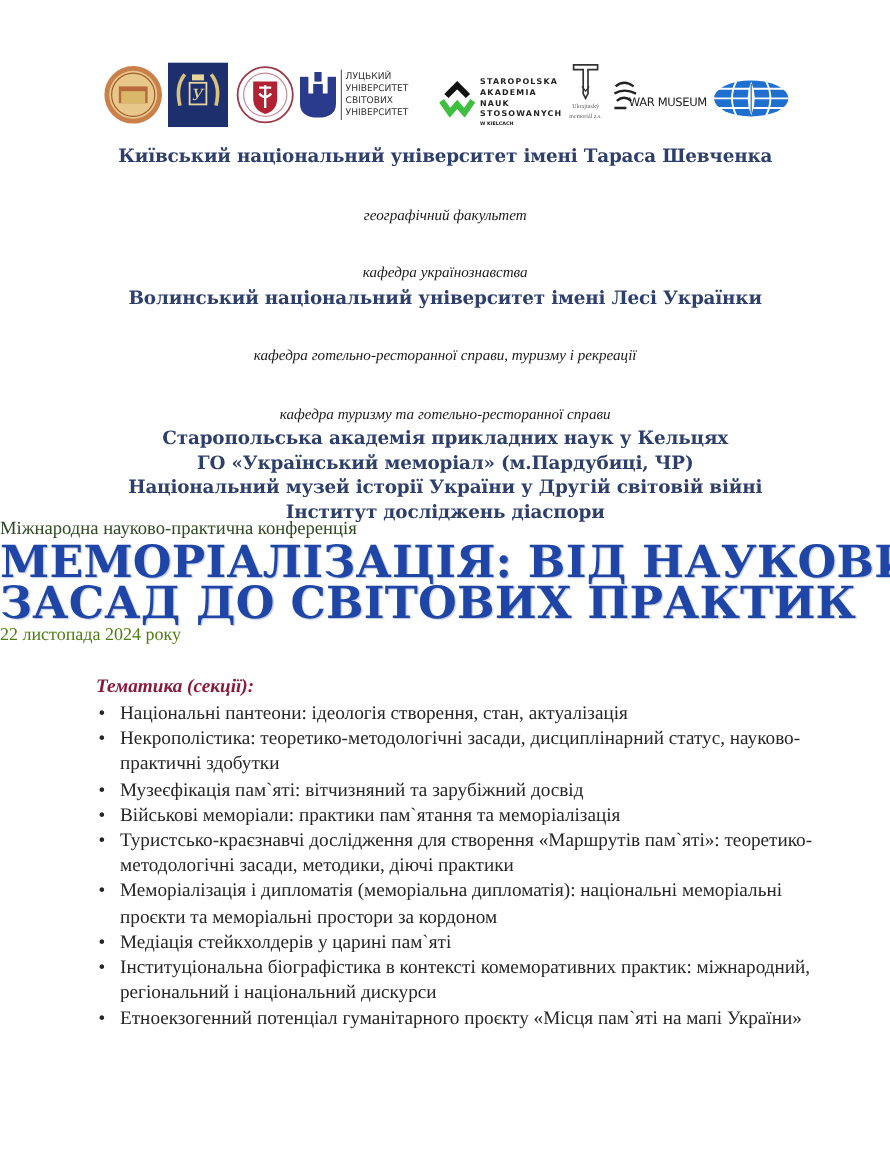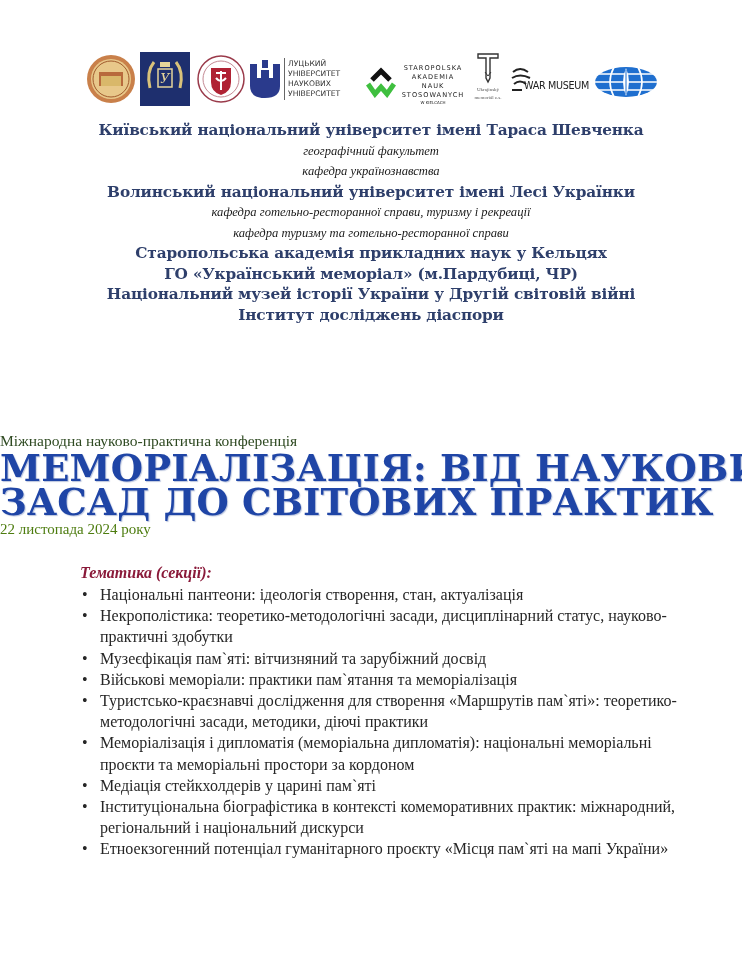--- a/index.html
+++ b/index.html
@@ -3,21 +3,21 @@
 <meta charset="utf-8">
 <style>
   html, body { margin: 0; padding: 0; background: #ffffff; }
   body { width: 742px; height: 960px; position: relative; overflow: hidden; font-family: "DejaVu Serif", "Liberation Serif", serif; }
 
   .logos { position: absolute; top: 50px; left: 84px; width: 580px; height: 64px; }
   .logo { position: absolute; }
 
   .orgs { position: absolute; top: 120px; left: 0; width: 742px; text-align: center; }
   .org-line { color: #2e3f6b; font-weight: bold; font-size: 15.3px; line-height: 20.5px; white-space: nowrap; font-family: "DejaVu Serif", serif; letter-spacing: -0.15px; }
-  .sub-line { color: #1a1a1a; font-style: italic; font-size: 12.6px; line-height: 20.5px; white-space: nowrap; font-family: "Liberation Serif", serif; }
+  .sub-line { color: #1a1a1a; font-style: italic; font-size: 12.6px; line-height: 20.5px; white-space: nowrap; font-family: "Liberation Serif", serif; margin-top: 28px; }
 
   .conf { position: absolute; top: 431px; left: 0; width: 742px; text-align: left; }
   .conf-label { color: #2f4a22; font-size: 15.5px; line-height: 20px; font-family: "Liberation Serif", serif; }
   .title { color: #1f45a6; font-weight: bold; font-size: 37px; line-height: 34px; font-family: "DejaVu Serif", serif; letter-spacing: 0.2px; text-shadow: 1px 1px 1px rgba(120,140,190,0.5); white-space: nowrap; }
   .date { color: #4d7c0f; font-size: 15px; line-height: 20px; font-family: Liberation Serif, serif; }
 
   .topics { position: absolute; top: 563px; left: 80px; width: 600px; }
   .topics-heading { color: #8a1a3a; font-weight: bold; font-style: italic; font-size: 16px; line-height: 20px; font-family: "Liberation Serif", serif; margin-bottom: 1px; }
   ul.topic-list { list-style: none; margin: 0; padding: 0; }
   ul.topic-list li { position: relative; padding-left: 20px; color: #262626; font-size: 16px; line-height: 21.2px; font-family: "Liberation Serif", serif; }
@@ -56,31 +56,31 @@
       <rect x="0" y="4" width="7" height="16" fill="#2a3a8c"></rect>
       <rect x="12" y="0" width="6" height="8" fill="#2a3a8c"></rect>
       <rect x="23" y="4" width="7" height="16" fill="#2a3a8c"></rect>
       <path d="M0 18 L30 18 L30 26 Q30 38 15 38 Q0 38 0 26 Z" fill="#2a3a8c"></path>
       <rect x="11" y="10" width="8" height="16" fill="#2a3a8c"></rect>
     </svg>
     <div style="position:absolute;left:34px;top:0;border-left:1px solid #666;height:42px"></div>
     <div style="position:absolute;left:38px;top:1px;font-family:'DejaVu Sans',sans-serif;font-size:7.6px;line-height:10px;color:#333;">
       <div>ЛУЦЬКИЙ</div>
       <div>УНІВЕРСИТЕТ</div>
-      <div>НАУКОВИХ</div>
+      <div>СВІТОВИХ</div>
       <div>УНІВЕРСИТЕТ</div>
     </div>
   </div>
 
   <div class="logo" style="left:282px;top:10px;width:100px;height:44px">
     <svg width="30" height="32" viewBox="0 0 30 32" style="position:absolute;left:0;top:6px">
       <path d="M6 14 L15 5 L24 14" stroke="#111" stroke-width="5" fill="none"></path>
       <path d="M2 18 L9 28 L15 21 L21 28 L28 18" stroke="#3fbf3f" stroke-width="5" fill="none"></path>
     </svg>
-    <div style="position:absolute;left:34px;top:4px;font-family:'DejaVu Sans',sans-serif;font-weight:normal;font-size:6.6px;line-height:9px;color:#222;letter-spacing:1px;text-align:center;">
+    <div style="position:absolute;left:34px;top:4px;font-family:'DejaVu Sans',sans-serif;font-weight:bold;font-size:6.6px;line-height:9px;color:#222;letter-spacing:1px;">
       <div>STAROPOLSKA</div>
       <div>AKADEMIA NAUK</div>
       <div>STOSOWANYCH</div>
       <div style="font-size:4px;letter-spacing:0;line-height:6px">W KIELCACH</div>
     </div>
   </div>
 
   <div class="logo" style="left:384px;top:2px;width:40px;height:56px">
     <svg width="24" height="32" viewBox="0 0 24 32" style="position:absolute;left:8px;top:0">
       <path d="M2 2 L22 2 L22 6 L14 6 L14 26 L12 30 L10 26 L10 6 L2 6 Z" fill="none" stroke="#333" stroke-width="1.4"></path>

